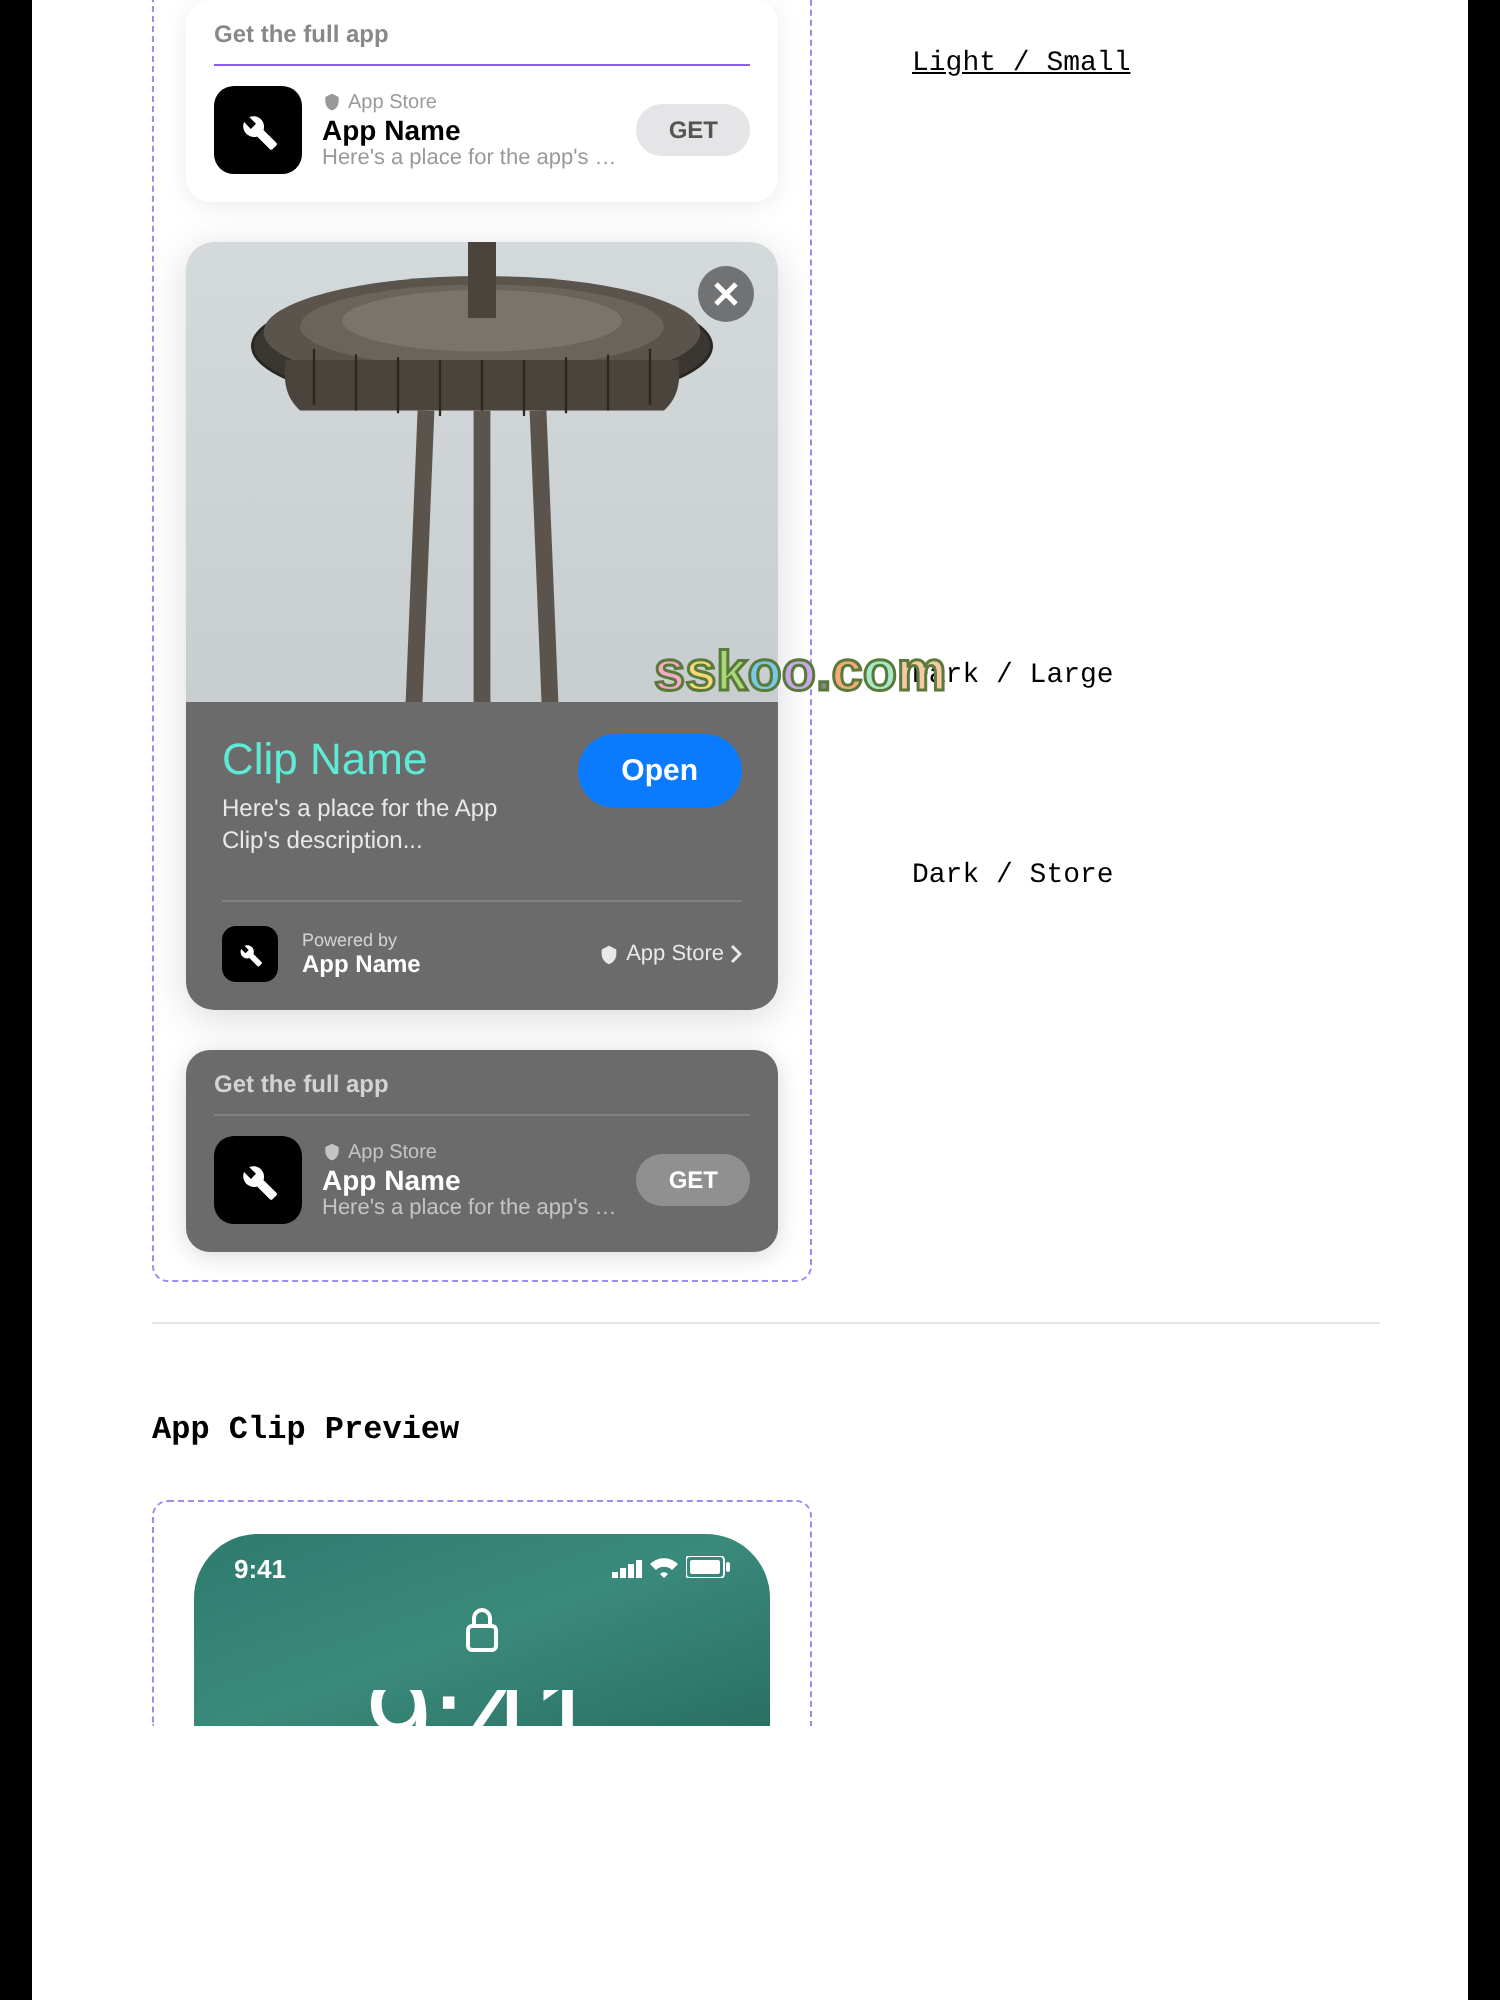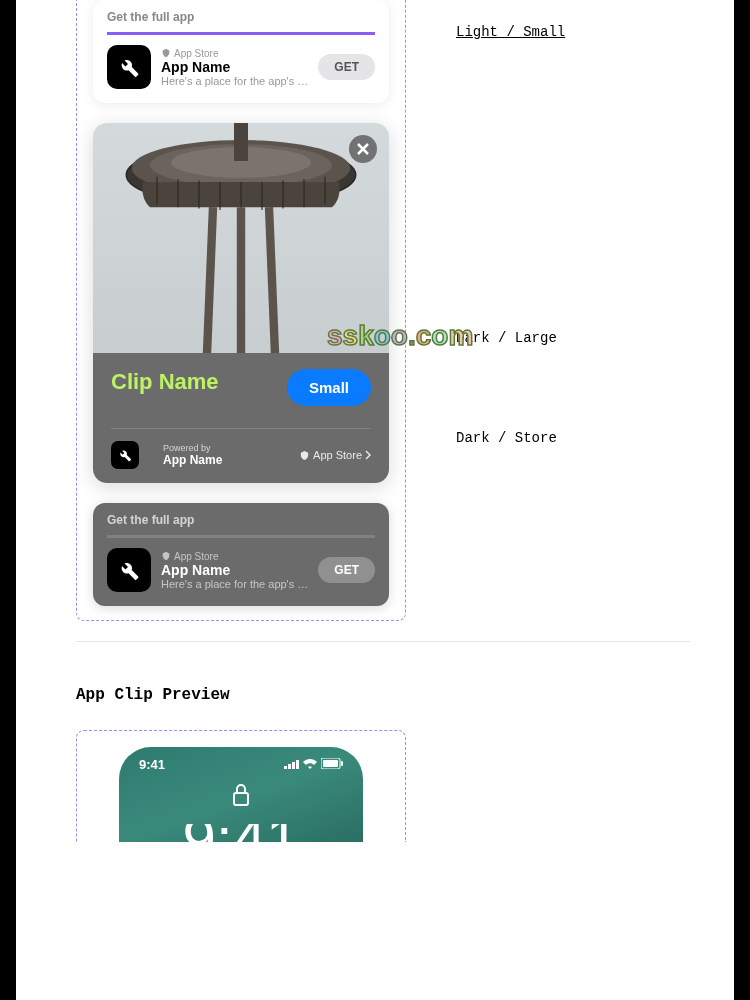--- a/index.html
+++ b/index.html
@@ -8,45 +8,45 @@
 .black-bars.left { left: 0; }
 .black-bars.right { right: 0; }
 .content { padding-left: 46px; padding-right: 30px; }
 .dashed-box { border: 1.5px dashed #9b8cf0; border-radius: 8px; padding: 0 16px 14px 16px; margin-bottom: 20px; position: relative; }
 .row { display: flex; align-items: flex-start; margin-bottom: 0; }
 .card-col { width: 330px; flex-shrink: 0; }
 .label-col { padding-left: 50px; padding-top: 30px; font-family: "Courier New", monospace; font-size: 14px; color: #000; }
 
 
 .card-light-small { background: #fff; border-radius: 12px; box-shadow: 0 2px 12px rgba(0,0,0,0.08); padding: 10px 14px 14px 14px; margin-top: 0; }
-.full-app-label { font-size: 12px; font-weight: 600; color: #888; padding-bottom: 8px; border-bottom: 3px solid #8b5cf6; margin-bottom: 10px; }
+.full-app-label { font-size: 12px; font-weight: 600; color: #888; padding-bottom: 8px; border-bottom: 1px solid #8b5cf6; margin-bottom: 10px; }
 .app-row { display: flex; align-items: center; gap: 10px; }
 .app-icon { width: 44px; height: 44px; background: #000; border-radius: 10px; display: flex; align-items: center; justify-content: center; flex-shrink: 0; }
 .app-icon svg { width: 22px; height: 22px; fill: #fff; }
 .app-text { flex: 1; min-width: 0; }
 .appstore-line { font-size: 10px; color: #999; display: flex; align-items: center; gap: 3px; }
 .appstore-line svg { width: 10px; height: 10px; fill: #999; }
 .app-name { font-size: 14px; font-weight: 600; color: #000; }
 .app-desc { font-size: 11px; color: #999; white-space: nowrap; overflow: hidden; text-overflow: ellipsis; }
 .get-btn { background: #e5e5e7; color: #555; border: none; border-radius: 14px; padding: 6px 16px; font-size: 12px; font-weight: 700; cursor: pointer; }
 
 
 .card-dark-large { border-radius: 14px; overflow: hidden; box-shadow: 0 4px 20px rgba(0,0,0,0.15); margin-top: 20px; }
 .hero-img { width: 100%; height: 230px; background: linear-gradient(180deg, #d4d9dc 0%, #c8cdd0 100%); position: relative; display: flex; align-items: center; justify-content: center; overflow: hidden; }
 .close-btn { position: absolute; top: 12px; right: 12px; width: 28px; height: 28px; border-radius: 50%; background: rgba(60,60,60,0.65); border: none; display: flex; align-items: center; justify-content: center; cursor: pointer; }
 .close-btn svg { width: 12px; height: 12px; stroke: #fff; stroke-width: 2.5; fill: none; }
 .needle-svg { width: 280px; height: 280px; }
 .dark-body { background: #6b6b6b; padding: 16px 18px 14px 18px; }
 .clip-row { display: flex; align-items: flex-start; justify-content: space-between; gap: 12px; }
 .clip-text { flex: 1; }
-.clip-name { font-size: 22px; font-weight: 700; color: #bef264; margin-bottom: 4px; }
+.clip-name { font-size: 22px; font-weight: 400; color: #5eead4; margin-bottom: 4px; }
 .clip-desc { font-size: 12px; color: rgba(255,255,255,0.85); line-height: 1.3; }
 .open-btn { background: #0a7aff; color: #fff; border: none; border-radius: 20px; padding: 10px 22px; font-size: 15px; font-weight: 600; cursor: pointer; }
 .powered-row { display: flex; align-items: center; justify-content: space-between; margin-top: 22px; padding-top: 12px; border-top: 1px solid rgba(255,255,255,0.15); }
-.powered-left { display: flex; align-items: center; gap: 24px; }
+.powered-left { display: flex; align-items: center; gap: 12px; }
 .small-icon { width: 28px; height: 28px; background: #000; border-radius: 7px; display: flex; align-items: center; justify-content: center; }
 .small-icon svg { width: 14px; height: 14px; fill: #fff; }
 .powered-text { font-size: 9px; color: rgba(255,255,255,0.7); }
 .powered-app { font-size: 12px; font-weight: 600; color: #fff; }
 .appstore-link { font-size: 11px; color: rgba(255,255,255,0.85); display: flex; align-items: center; gap: 3px; }
 .appstore-link svg.store { width: 11px; height: 11px; fill: rgba(255,255,255,0.85); }
 .appstore-link svg.chev { width: 6px; height: 10px; stroke: rgba(255,255,255,0.85); stroke-width: 1.5; fill: none; }
 
 
 .card-dark-small { background: #6b6b6b; border-radius: 12px; box-shadow: 0 2px 12px rgba(0,0,0,0.15); padding: 10px 14px 14px 14px; margin-top: 20px; }
@@ -56,21 +56,21 @@
 .card-dark-small .app-name { color: #fff; }
 .card-dark-small .app-desc { color: rgba(255,255,255,0.6); }
 .card-dark-small .get-btn { background: rgba(255,255,255,0.25); color: #fff; }
 
 
 .section-title { font-size: 28px; font-weight: 800; color: #000; margin: 44px 0 18px 0; }
 .section-divider { border: none; border-top: 1px solid #e5e5e7; margin-bottom: 44px; }
 .subsection-title { font-family: "Courier New", monospace; font-size: 16px; font-weight: 700; color: #000; margin-bottom: 26px; }
 
 
-.phone-frame { width: 244px; background: linear-gradient(160deg, #2e7b6e 0%, #3a8a7c 50%, #2a6f63 100%); border-radius: 32px 32px 0 0; padding: 10px 0 0 0; margin: 0 auto; overflow: hidden; }
+.phone-frame { width: 288px; background: linear-gradient(160deg, #2e7b6e 0%, #3a8a7c 50%, #2a6f63 100%); border-radius: 32px 32px 0 0; padding: 10px 0 0 0; margin: 0 auto; overflow: hidden; }
 .status-bar { display: flex; justify-content: space-between; align-items: center; padding: 0 20px 4px 20px; color: #fff; font-size: 13px; font-weight: 600; }
 .status-right svg { fill: #fff; }
 .lock-icon { text-align: center; margin: 6px 0 2px 0; }
 .lock-icon svg { width: 20px; height: 26px; stroke: #fff; stroke-width: 2; fill: none; }
 .clock-partial { text-align: center; color: #fff; font-size: 60px; font-weight: 200; line-height: 0.5; margin-top: 12px; overflow: hidden; height: 18px; }
 
 .watermark { position: absolute; top: 320px; left: 250px; font-size: 28px; font-weight: 700; pointer-events: none; font-family: Arial, sans-serif; }
 .watermark span { -webkit-text-stroke: 1.5px #5a7a3a; }
 .wm-s1 { color: #f5a8c8; }
 .wm-s2 { color: #f5d878; }
@@ -141,22 +141,23 @@
                   <line x1="145" y1="58" x2="145" y2="78"></line>
                   <line x1="160" y1="56" x2="160" y2="76"></line>
       </g>
       <path d="M80 78 L75 200 M120 78 L125 200 M100 78 L100 200" stroke="#5a544c" stroke-width="6" fill="none"></path>
     </svg>
   </div>
   <div class="dark-body">
     <div class="clip-row">
       <div class="clip-text">
         <div class="clip-name">Clip Name</div>
-      </div>
-      <button class="open-btn">Small</button>
+        <div class="clip-desc">Here's a place for the App Clip's description...</div>
+      </div>
+      <button class="open-btn">Open</button>
     </div>
     <div class="powered-row">
       <div class="powered-left">
         <div class="small-icon">
           <svg viewBox="0 0 24 24">
                       <path d="M22 19l-7-7c.7-2 .2-4.3-1.4-5.9-1.7-1.7-4.3-2.1-6.4-1.2l3.7 3.7-2.8 2.8L4.4 7.7c-.9 2.1-.5 4.7 1.2 6.4 1.6 1.6 3.9 2.1 5.9 1.4l7 7c.4.4 1 .4 1.4 0l2.1-2.1c.4-.4.4-1 0-1.4z"></path>
                     </svg>
         </div>
         <div>
           <div class="powered-text">Powered by</div>

